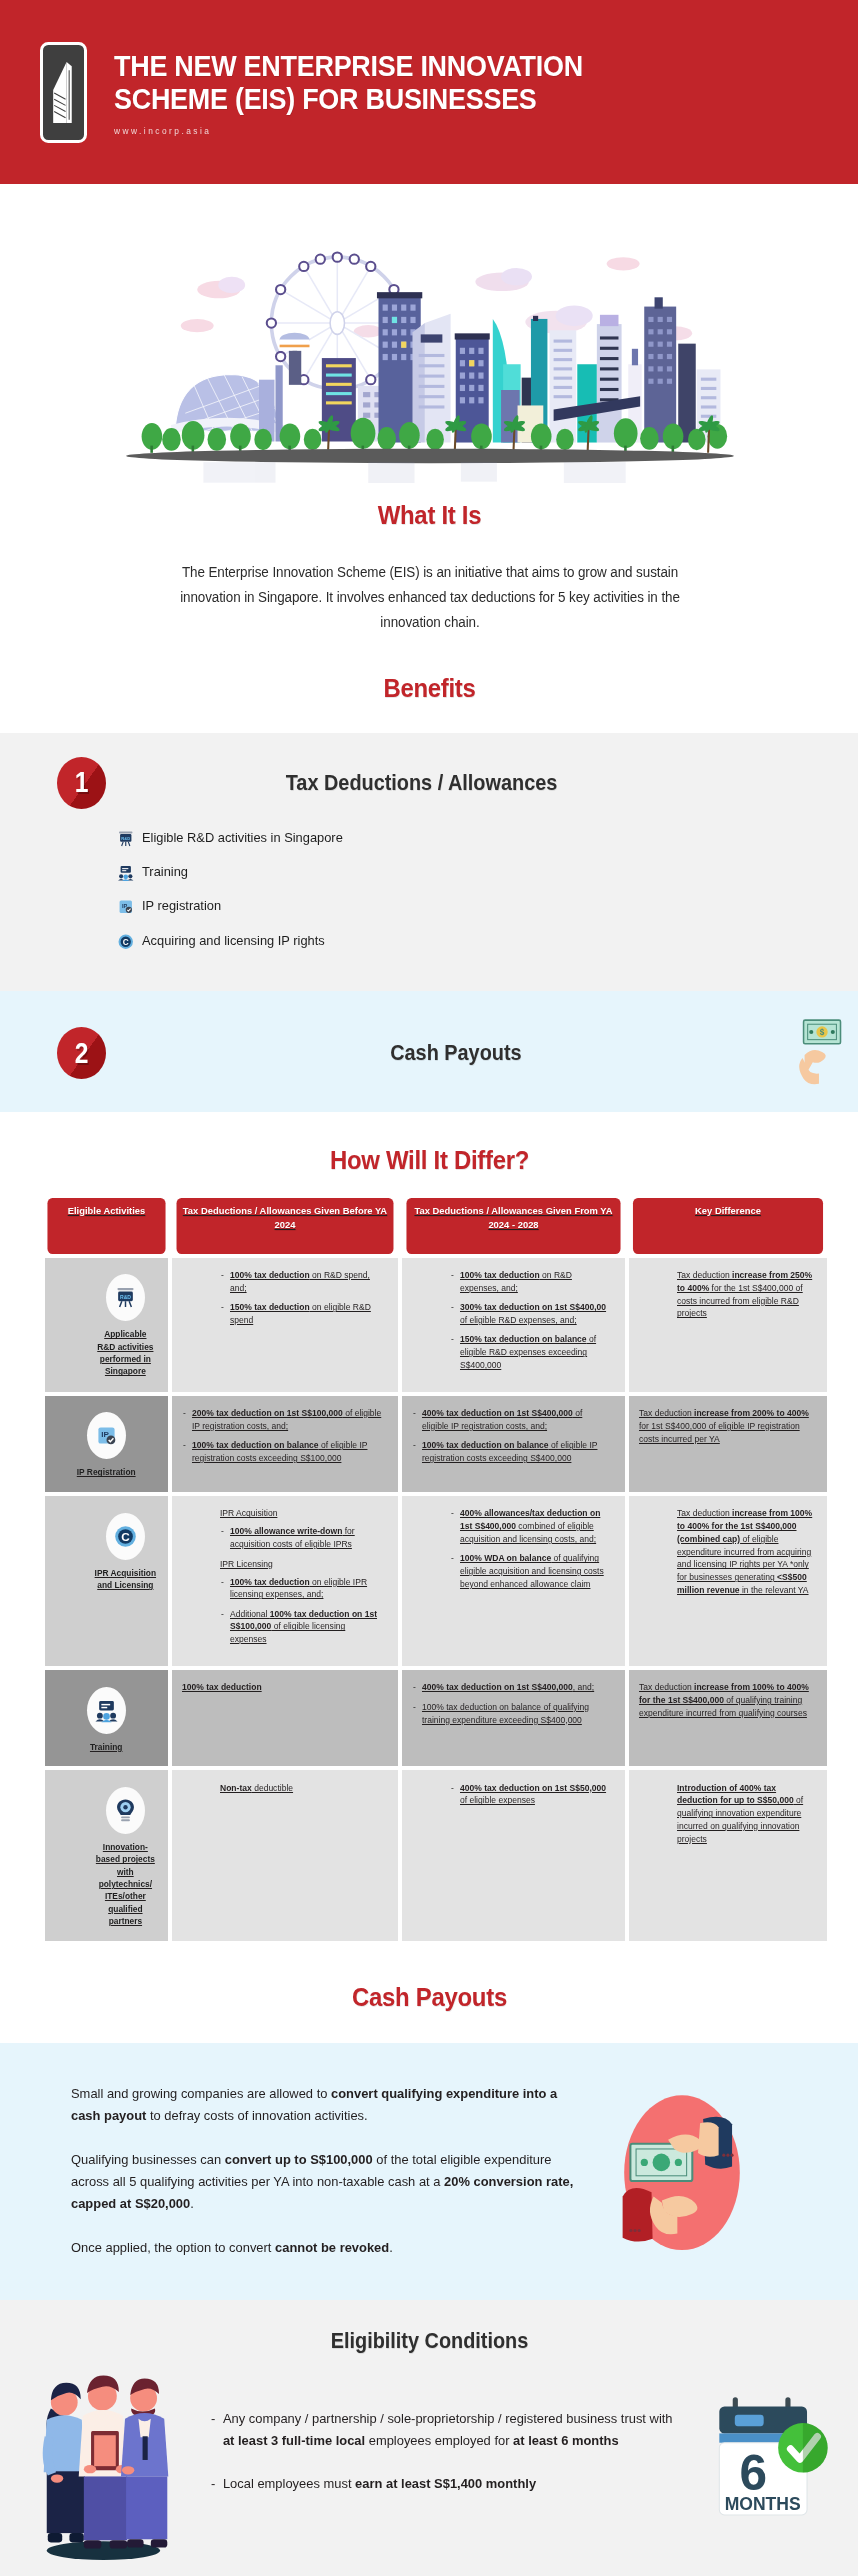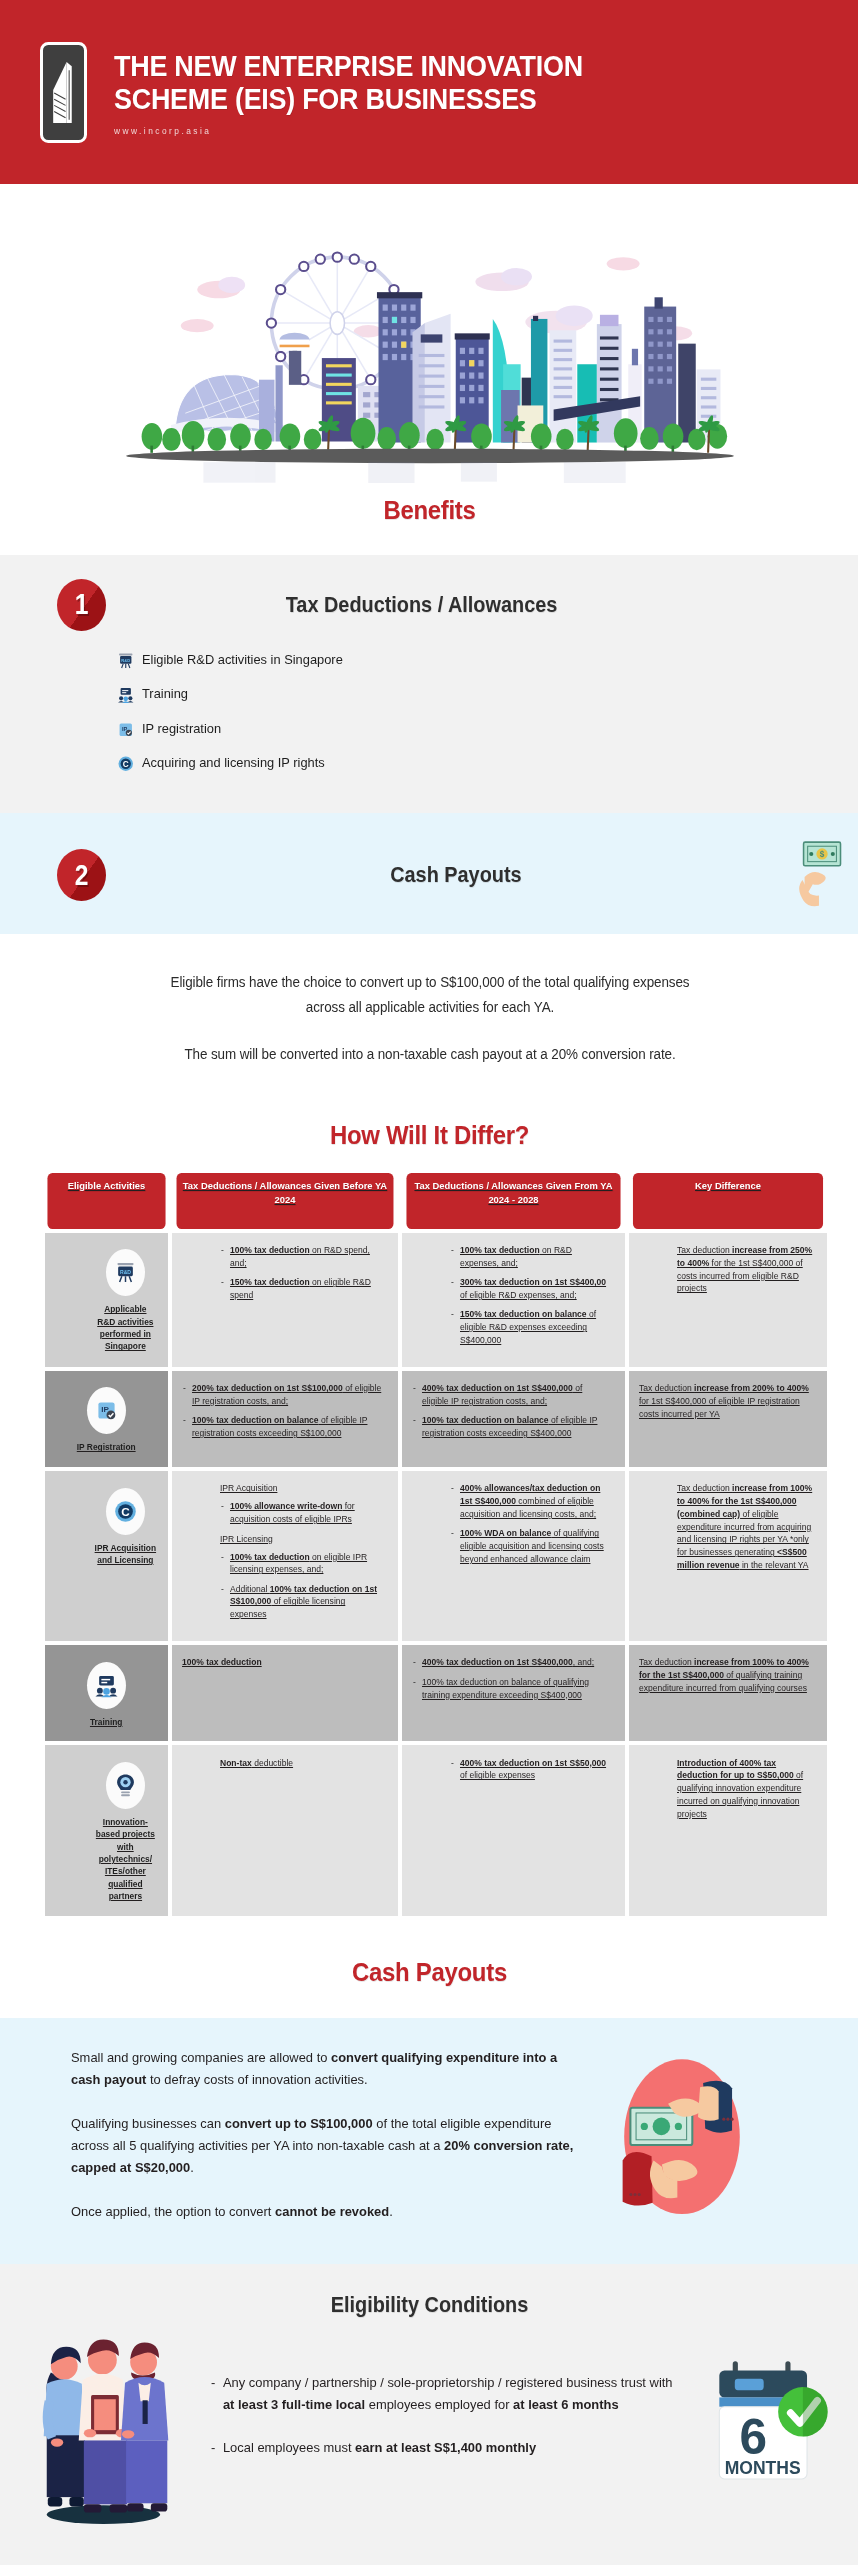--- a/index.html
+++ b/index.html
@@ -160,21 +160,21 @@
 
   ul.bul { list-style:none; margin:0; padding:0; }
   ul.bul > li { position:relative; padding-left:10.3px; margin-bottom: 6.7px; }
   ul.bul > li:before { content:"-"; position:absolute; left:1px; top:0; color:#2a2a2a; }
   .nb { display:block; margin-bottom:5.2px; }
   b { font-weight:bold; }
   .cell-txt { transform: scaleX(.97); transform-origin: left top; }
 
   
   .cp2-title-wrap { background:#ffffff; padding: 32px 0 30px; }
-  .cp2 { background:#e6f5fc; padding: 29px 0 41px; }
+  .cp2 { background:#e6f5fc; padding: 40px 0 41px; }
   .cp2-inner { display:flex; align-items:center; padding: 0 52px 0 71px; }
   .cp2-text { width: 526px; }
   .cp2-text p { font-size: 13.4px; line-height:1.62; margin-bottom: 23px; transform:scaleX(.965); transform-origin:left top; }
   .cp2-text p:last-child { margin-bottom:0; }
   .cp2-img { width: 160px; height:170px; margin-left: 5.2px; flex:0 0 auto; }
 
   
   .elig { background:#f2f2f2; padding: 28px 0 36px; }
   .elig-title {
     text-align:center; font-size:21.6px; font-weight:bold; color:#2f2f2f;
@@ -506,20 +506,24 @@
       <ellipse cx="600" cy="508" rx="590" ry="14" fill="#5b5b5b"></ellipse>
       <g opacity=".12">
         <rect x="160" y="520" width="140" height="40" fill="#8d93bb"></rect>
         <rect x="480" y="520" width="90" height="45" fill="#8d93bb"></rect>
         <rect x="660" y="520" width="70" height="38" fill="#8d93bb"></rect>
         <rect x="860" y="520" width="120" height="42" fill="#8d93bb"></rect>
       </g>
     </svg>
   </div>
 
+  <section style="padding:5.2px 0 38px;">
+    <h2 class="sec-title">What It Is</h2>
+    <p class="lead">The Enterprise Innovation Scheme (EIS) is an initiative that aims to grow and sustain innovation in Singapore. It involves enhanced tax deductions for 5 key activities in the innovation chain.</p>
+  </section>
 
   <section>
     <h2 class="sec-title" style="margin-bottom:29px;">Benefits</h2>
 
     <div class="benefit benefit-1">
       <div class="b-head">
         <div class="badge">
           <div class="ell"></div>
           <div class="num">1</div>
         </div>
@@ -595,24 +599,20 @@
             <circle cx="57" cy="33" r="4" fill="#2f7a5d"></circle>
               <circle cx="99" cy="33" r="4" fill="#2f7a5d"></circle>
             <path d="M44 78 q16 -16 34 -6 q12 6 4 14 q-10 10 -22 6 L44 120 q-10 -14 0 -28 Z" fill="#f6c9a0"></path>
             <path d="M40 84 q-14 16 2 40 q10 14 30 10 l0 -20 q-20 2 -24 -14 Z" fill="#f6c9a0"></path>
           </svg>
         </div>
       </div>
     </div>
   </section>
 
-  <section class="payout-note">
-    <p class="lead" style="margin-top:0;">Eligible firms have the choice to convert up to S$100,000 of the total qualifying expenses across all applicable activities for each YA.</p>
-    <p class="lead" style="margin-top:21.6px;">The sum will be converted into a non-taxable cash payout at a 20% conversion rate.</p>
-  </section>
 
   <section style="padding-top:33px;">
     <h2 class="sec-title">How Will It Differ?</h2>
 
     <div class="tbl-wrap">
       <table class="tbl">
         <colgroup>
             <col class="c-act">
             <col class="c-before">
             <col class="c-from">

